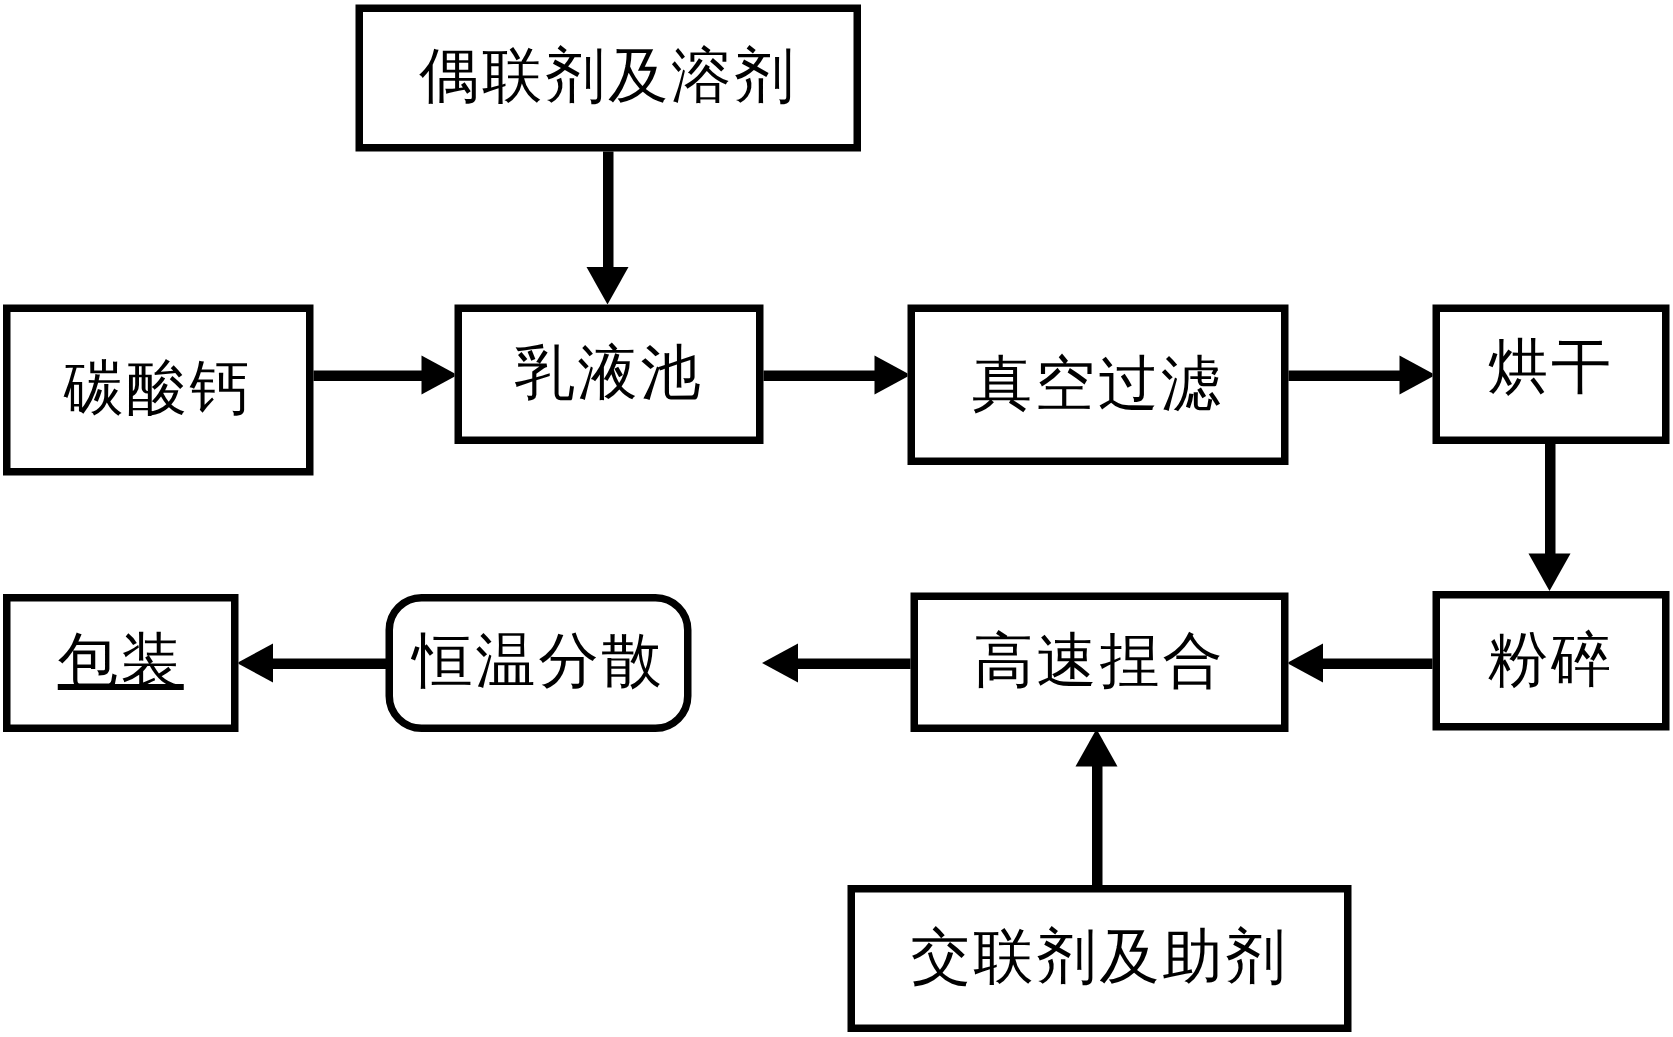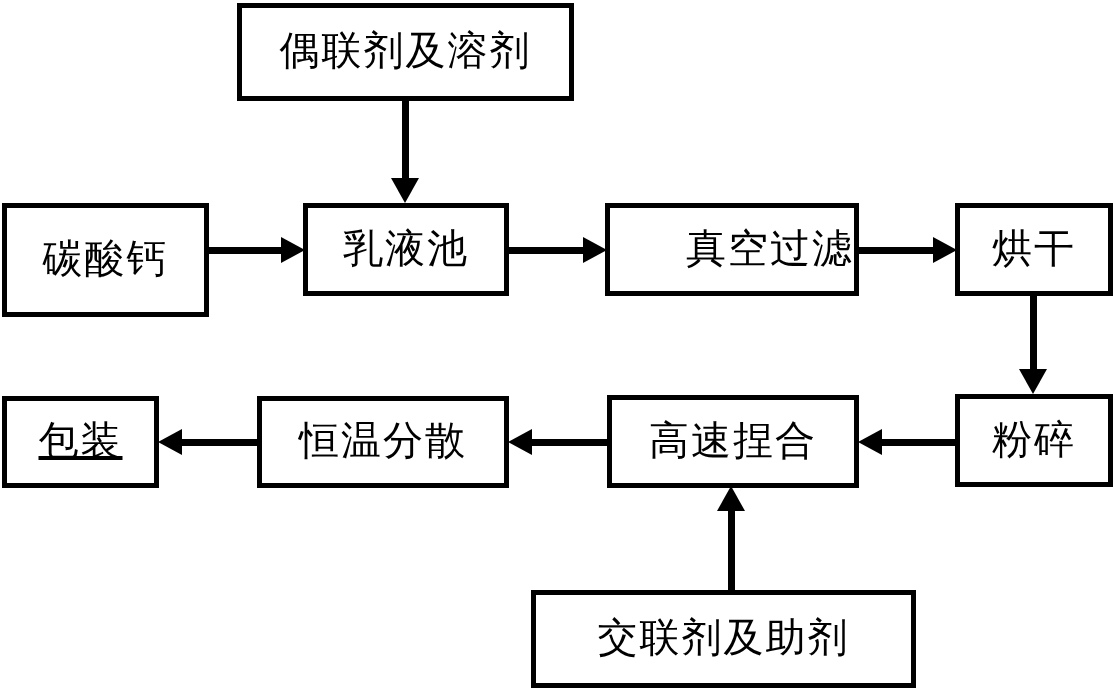--- a/index.html
+++ b/index.html
@@ -91,45 +91,45 @@
   </div>
 
   <div class="node" style="left:2px; top:203px; width:207px; height:114px;">
     <span class="node-label">碳酸钙</span>
   </div>
 
   <div class="node" style="left:303px; top:203px; width:206px; height:93px;">
     <span class="node-label">乳液池</span>
   </div>
 
-  <div class="node" style="left:605px; top:203px; width:254px; height:93px;justify-content:flex-end;">
+  <div class="node" style="left:605px; top:203px; width:254px; height:107px;">
     <span class="node-label">真空过滤</span>
   </div>
 
-  <div class="node" style="left:955px; top:203px; width:158px; height:93px;">
+  <div class="node" style="left:955px; top:203px; width:158px; height:93px;font-family:Liberation Mono, monospace;">
     <span class="node-label">烘干</span>
   </div>
 
   <div class="node" style="left:607px; top:395px; width:252px; height:93px;">
     <span class="node-label">高速捏合</span>
   </div>
 
   <div class="node" style="left:955px; top:394px; width:158px; height:93px;">
     <span class="node-label">粉碎</span>
   </div>
 
-  <div class="node" style="left:257px; top:396px; width:252px; height:92px;">
+  <div class="node" style="left:257px; top:396px; width:204px; height:92px;border-radius:24px;">
     <span class="node-label">恒温分散</span>
   </div>
 
   <div class="node" style="left:2px; top:396px; width:157px; height:92px;text-decoration:underline;">
     <span class="node-label">包装</span>
   </div>
 
-  <div class="node" style="left:531px; top:590px; width:385px; height:98px;">
+  <div class="node" style="left:565px; top:590px; width:336px; height:98px;">
     <span class="node-label">交联剂及助剂</span>
   </div>
 
   <div class="arrow" style="left:391px; top:100px; width:28px; height:105px;">
     <div class="shaft-v" style="top:0px; height:82px;"></div>
     <div class="head head-down" style="left:0px; top:78px;"></div>
   </div>
 
   <div class="arrow" style="left:207px; top:236px; width:99px; height:28px;">
     <div class="shaft-h" style="left:0px; width:77px;"></div>

